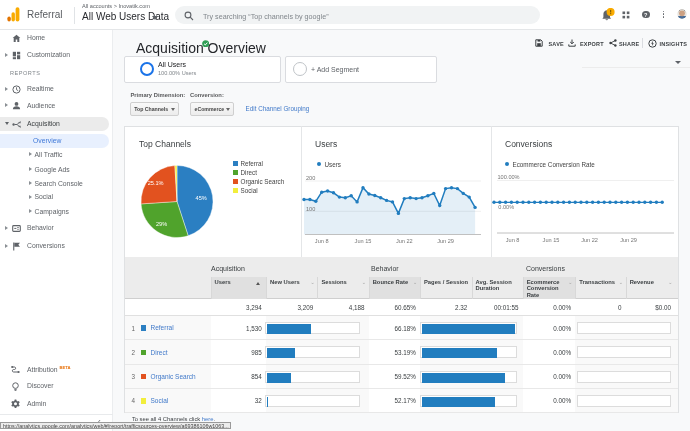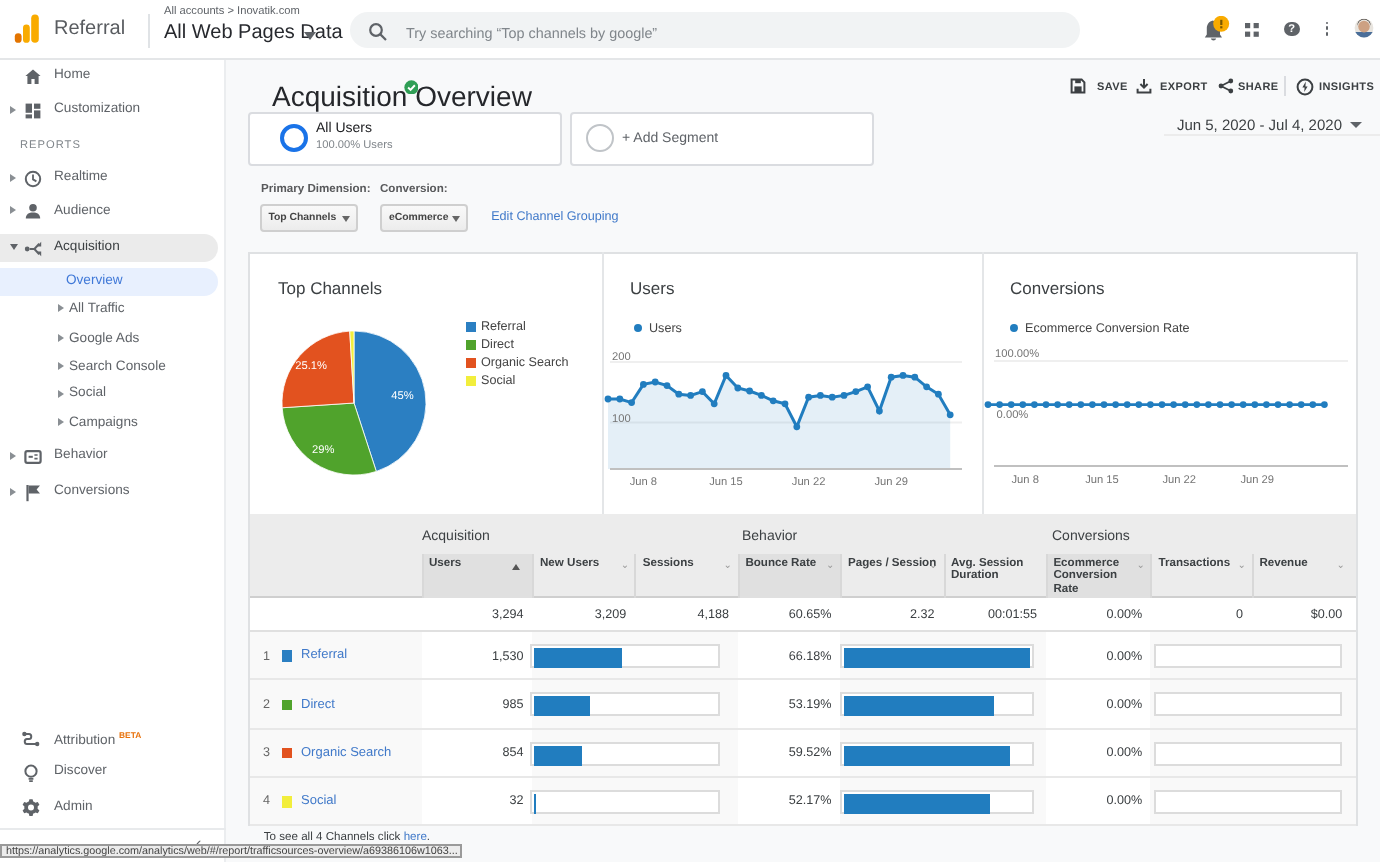--- a/index.html
+++ b/index.html
@@ -17,21 +17,21 @@
 
 <div class="ab" style="left:0;top:0;width:690px;height:30px;background:#fff;border-bottom:1px solid #e4e6e8;box-sizing:border-box"></div>
 <svg class="ab" style="left:7px;top:6.8px" width="13" height="15" viewBox="0 0 13 15">
 <rect x="0.4" y="9.6" width="3.4" height="4.8" rx="1.7" fill="#e37400"></rect>
 <rect x="4.5" y="5.2" width="3.4" height="9.2" rx="1.7" fill="#f9ab00"></rect>
 <rect x="8.6" y="0.2" width="3.8" height="14.2" rx="1.9" fill="#f9ab00"></rect>
 </svg>
 <div class="ab" style="left:27px;top:8.5px;font-size:10px;color:#595c60">Referral</div>
 <div class="ab" style="left:74px;top:7px;width:1px;height:17px;background:#e0e3e6"></div>
 <div class="ab" style="left:82px;top:2.5px;font-size:5.6px;color:#5f6368">All accounts &gt; Inovatik.com</div>
-<div class="ab" style="left:82px;top:10.5px;font-size:10px;color:#27292e">All Web Pages Data</div>
+<div class="ab" style="left:82px;top:10.5px;font-size:10px;color:#27292e">All Web Users Data</div>
 <div class="arr" style="left:152px;top:16px;border-left:3.4px solid transparent;border-right:3.4px solid transparent;border-top:4px solid #5f6368"></div>
 <div class="ab" style="left:174.5px;top:5.5px;width:365px;height:18.8px;background:#f1f3f4;border-radius:9.4px"></div>
 <svg class="ab" style="left:184px;top:10.5px" width="10" height="10" viewBox="0 0 10 10">
 <circle cx="4" cy="4" r="2.9" fill="none" stroke="#5f6368" stroke-width="1.1"></circle>
 <line x1="6.2" y1="6.2" x2="9" y2="9" stroke="#5f6368" stroke-width="1.1"></line>
 </svg>
 <div class="ab" style="left:203px;top:11.5px;font-size:7.2px;color:#80868b">Try searching “Top channels by google”</div>
 <svg class="ab" style="left:600px;top:8px" width="16" height="14" viewBox="0 0 16 14">
 <path d="M6.5 2.2 C4.5 2.6 3.4 4.2 3.4 6.2 L3.4 9.2 L2.4 10.8 L11 10.8 L10 9.2 L10 6.2 C10 5.4 9.8 4.7 9.4 4.1" fill="#5f6368"></path>
 <path d="M5.4 11.2 a1.4 1.4 0 0 0 2.7 0 z" fill="#5f6368"></path>
@@ -169,21 +169,20 @@
 <path d="M4.9 1.8 L3.2 4.8 L4.3 4.8 L4.1 7 L5.8 4.2 L4.7 4.2 Z" fill="#3c4043"></path>
 </svg>
 <div class="ab" style="left:659.5px;top:40.5px;font-size:5.5px;font-weight:bold;color:#3c4043;letter-spacing:.2px">INSIGHTS</div>
 <div class="ab" style="left:124px;top:55.5px;width:156.5px;height:27.6px;background:#fff;border:1px solid #dadce0;border-radius:2px;box-sizing:border-box"></div>
 <div class="ab" style="left:284.7px;top:55.5px;width:152.7px;height:27.6px;background:#fff;border:1px solid #dadce0;border-radius:2px;box-sizing:border-box"></div>
 <div class="ab" style="left:139.5px;top:62px;width:14px;height:14px;border:2.7px solid #1a73e8;border-radius:50%;box-sizing:border-box"></div>
 <div class="ab" style="left:158px;top:61px;font-size:7px;color:#202124">All Users</div>
 <div class="ab" style="left:158px;top:69.5px;font-size:5.6px;color:#80868b">100.00% Users</div>
 <div class="ab" style="left:292.5px;top:62px;width:14px;height:14px;border:1.4px solid #c0c4c8;border-radius:50%;box-sizing:border-box"></div>
 <div class="ab" style="left:311px;top:65.5px;font-size:7px;color:#5f6368">+ Add Segment</div>
-<div class="ab" style="left:471px;top:57.5px;width:200px;font-size:7.5px;color:#3c4043;text-align:right">Jun 5, 2020 - Jul 4, 2020</div>
 <div class="arr" style="left:675px;top:61px;border-left:3px solid transparent;border-right:3px solid transparent;border-top:3.6px solid #5f6368"></div>
 <div class="ab" style="left:582px;top:67px;width:108px;height:1px;background:#ececec"></div>
 <div class="ab" style="left:130.5px;top:91.5px;font-size:5.8px;font-weight:bold;color:#58595b">Primary Dimension:</div>
 <div class="ab" style="left:190px;top:91.5px;font-size:5.8px;font-weight:bold;color:#58595b">Conversion:</div>
 <div class="ab" style="left:129.7px;top:101.8px;width:49.5px;height:14px;background:linear-gradient(#f9f9f9,#ececec);border:1px solid #cfcfcf;border-radius:2px;box-sizing:border-box"></div>
 <div class="ab" style="left:134.2px;top:105.8px;font-size:5.2px;font-weight:bold;color:#444">Top Channels</div>
 <div class="arr" style="left:171.2px;top:107.5px;border-left:2.6px solid transparent;border-right:2.6px solid transparent;border-top:3.2px solid #666"></div>
 <div class="ab" style="left:190px;top:101.8px;width:44.3px;height:14px;background:linear-gradient(#f9f9f9,#ececec);border:1px solid #cfcfcf;border-radius:2px;box-sizing:border-box"></div>
 <div class="ab" style="left:194.5px;top:105.8px;font-size:5.2px;font-weight:bold;color:#444">eCommerce</div>
 <div class="arr" style="left:226.3px;top:107.5px;border-left:2.6px solid transparent;border-right:2.6px solid transparent;border-top:3.2px solid #666"></div>

